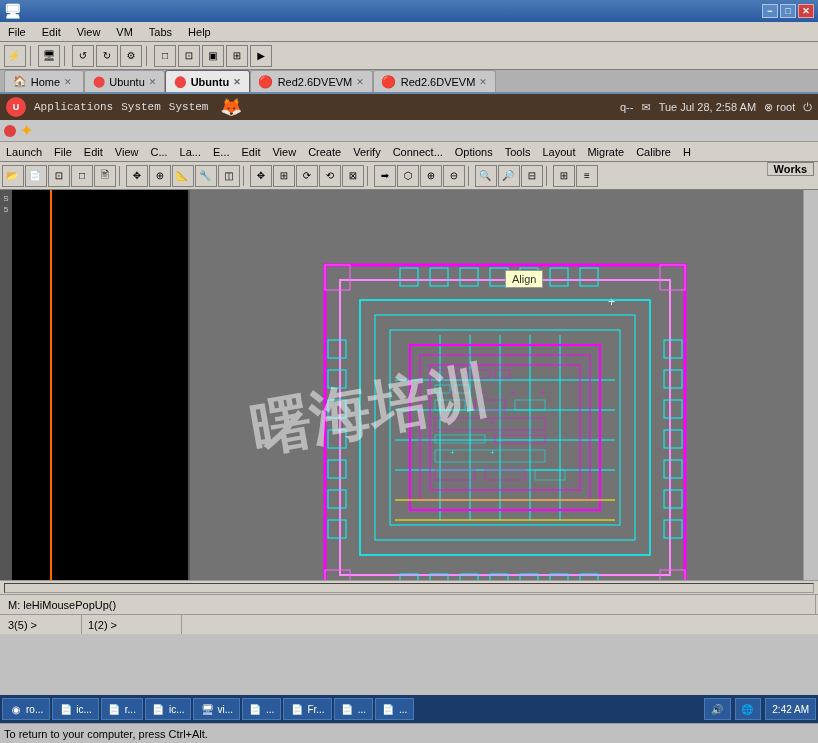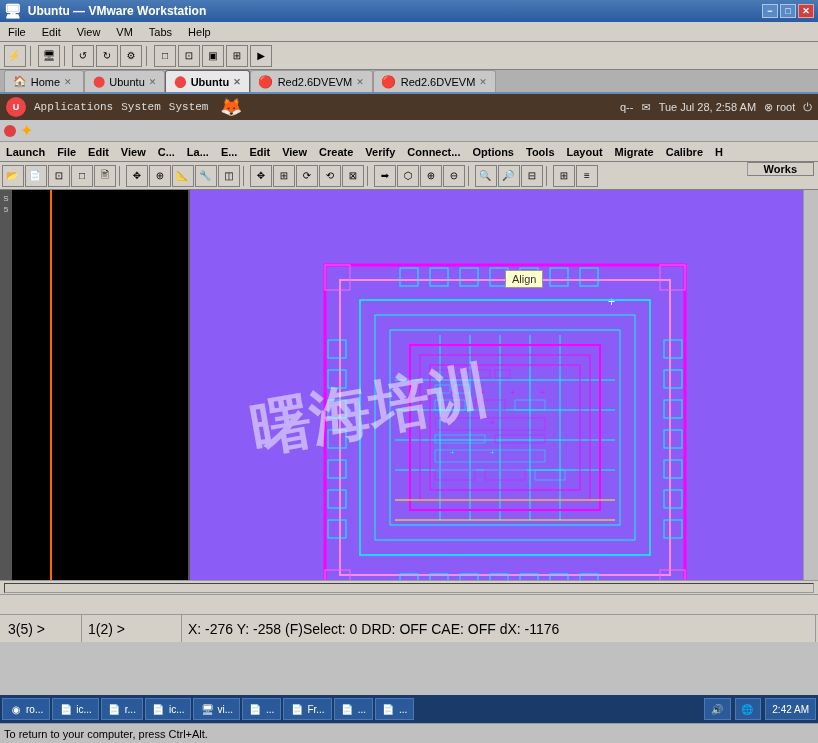--- a/index.html
+++ b/index.html
@@ -133,21 +133,20 @@
       height: 20px;
       display: flex;
       align-items: center;
       border-bottom: 1px solid #808080;
       font-size: 11px;
     }
     .v-menu-item {
       padding: 2px 6px;
       cursor: pointer;
       white-space: nowrap;
-      font-weight: bold;
     }
 
     
     #toolbar2 {
       background: #d4d0c8;
       height: 28px;
       display: flex;
       align-items: center;
       padding: 2px 2px;
       border-bottom: 1px solid #808080;
@@ -172,21 +171,21 @@
       position: absolute;
       left: 50px;
       top: 0; bottom: 0;
       width: 2px;
       background: #ff6600;
     }
 
     
     #center-canvas {
       flex: 1;
-      background: #8b5cf6;
+      background: #737373;
       position: relative;
       overflow: hidden;
     }
 
     
     #chip-diagram {
       position: absolute;
       left: 130px;
       top: 70px;
       width: 370px;
@@ -257,25 +256,25 @@
       padding: 0 2px;
     }
     .status-section {
       padding: 0 6px;
       border-right: 1px solid #999;
       height: 100%;
       display: flex; align-items: center;
     }
     #status-bar2 {
       background: #d4d0c8;
-      height: 28px;
+      height: 20px;
       display: flex;
       align-items: center;
       border-top: 1px solid #999;
-      font-size: 14px;
+      font-size: 11px;
       padding: 0 2px;
     }
 
     
     #taskbar {
       background: #1a3a6a;
       height: 28px;
       display: flex;
       align-items: center;
       padding: 0 2px;
@@ -333,21 +332,20 @@
       font-size: 11px;
       font-weight: bold;
     }
   </style>
 </head>
 <body>
 
 <div id="title-bar">
   <div id="title-bar-left">
     <span style="font-size:14px;">🖥</span>
-    <span>Ubuntu — VMware Workstation</span>
   </div>
   <div id="title-bar-right">
     <div class="title-btn">−</div>
     <div class="title-btn">□</div>
     <div class="title-btn close-btn">✕</div>
   </div>
 </div>
 
 <div id="menubar">
   <div class="menu-item">File</div>
@@ -466,21 +464,21 @@
   <div class="tb-btn">⬡</div>
   <div class="tb-btn">⊕</div>
   <div class="tb-btn">⊖</div>
   <div class="tb-separator"></div>
   <div class="tb-btn">🔍</div>
   <div class="tb-btn">🔎</div>
   <div class="tb-btn">⊟</div>
   <div class="tb-separator"></div>
   <div class="tb-btn">⊞</div>
   <div class="tb-btn">≡</div>
-  <div id="works-label" style="margin-left:auto; padding:0 16px; font-size:11px; border-left:1px solid #999;">Works</div>
+  <div id="works-label" style="margin-left:auto; padding:0 6px; font-size:11px; border-left:1px solid #999;">Works</div>
 </div>
 
 <div id="main-area">
 
   <div id="left-panel">
     <div class="left-orange-line"></div>
 
     <div style="position:absolute; left:0; top:0; width:12px; background:#555; height:100%; display:flex; flex-direction:column; align-items:center; padding-top:4px; gap:2px;">
       <div style="color:#ccc; font-size:8px;">S</div>
       <div style="color:#ccc; font-size:8px;">5</div>
@@ -592,26 +590,26 @@
 
   <div id="right-panel">
   </div>
 </div>
 
 <div id="scrollbar-area">
   <div style="flex:1; background:#d4d0c8; height:10px; border:1px inset #999; margin:2px 4px;"></div>
 </div>
 
 <div id="status-bar1">
+  <div class="status-section" style="flex:1;">M: leHiMousePopUp()</div>
 </div>
 
 <div id="status-bar2">
   <div class="status-section" style="min-width:80px;">3(5) &gt;</div>
   <div class="status-section" style="min-width:100px;">1(2) &gt;</div>
-  <div class="status-section" style="flex:1;">X: -276  Y: -258  (F)Select: 0  DRD: OFF  CAE: OFF  dX: -1176</div>
 </div>
 
 <div id="taskbar">
   <div class="task-btn">
     <div class="task-icon">◉</div>
     <span>ro...</span>
   </div>
   <div class="task-btn">
     <div class="task-icon">📄</div>
     <span>ic...</span>

